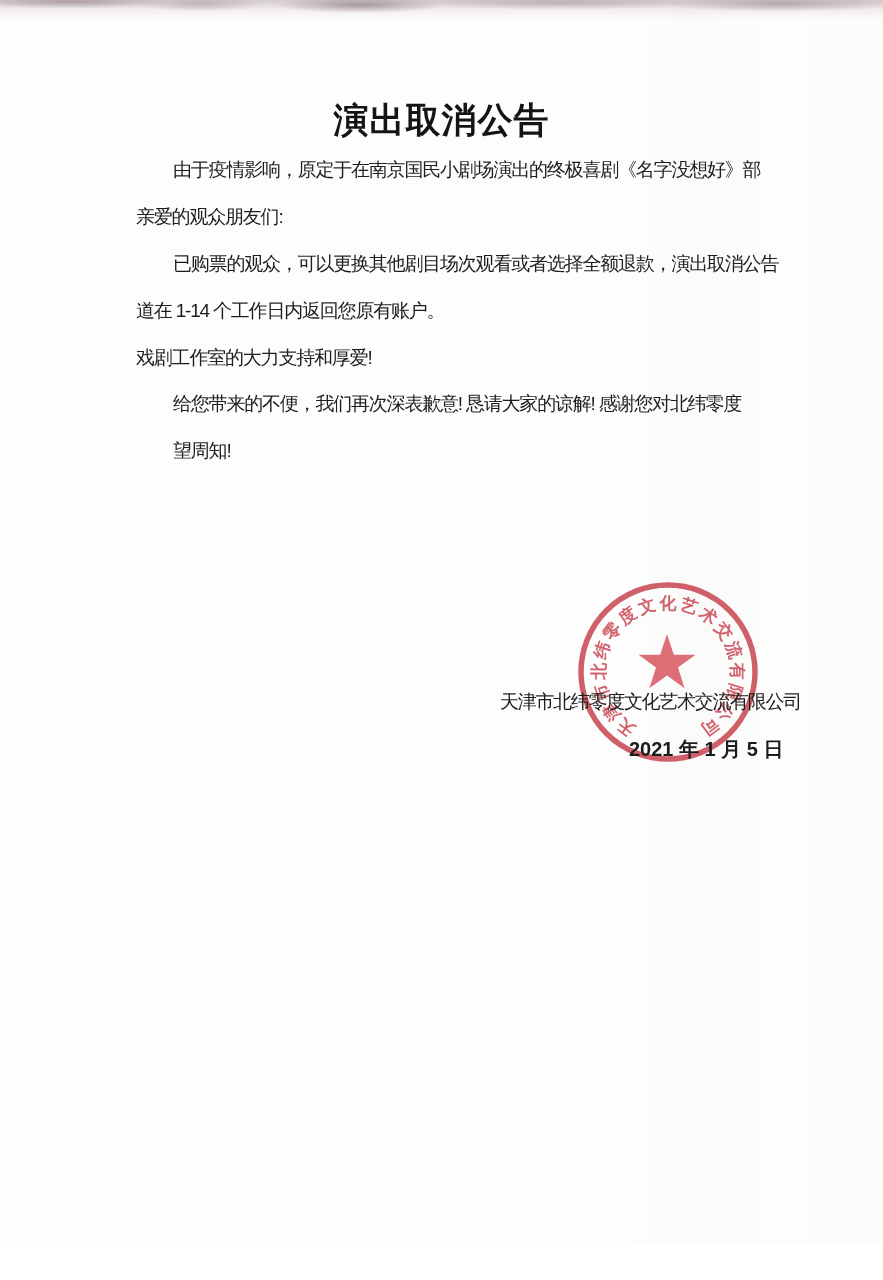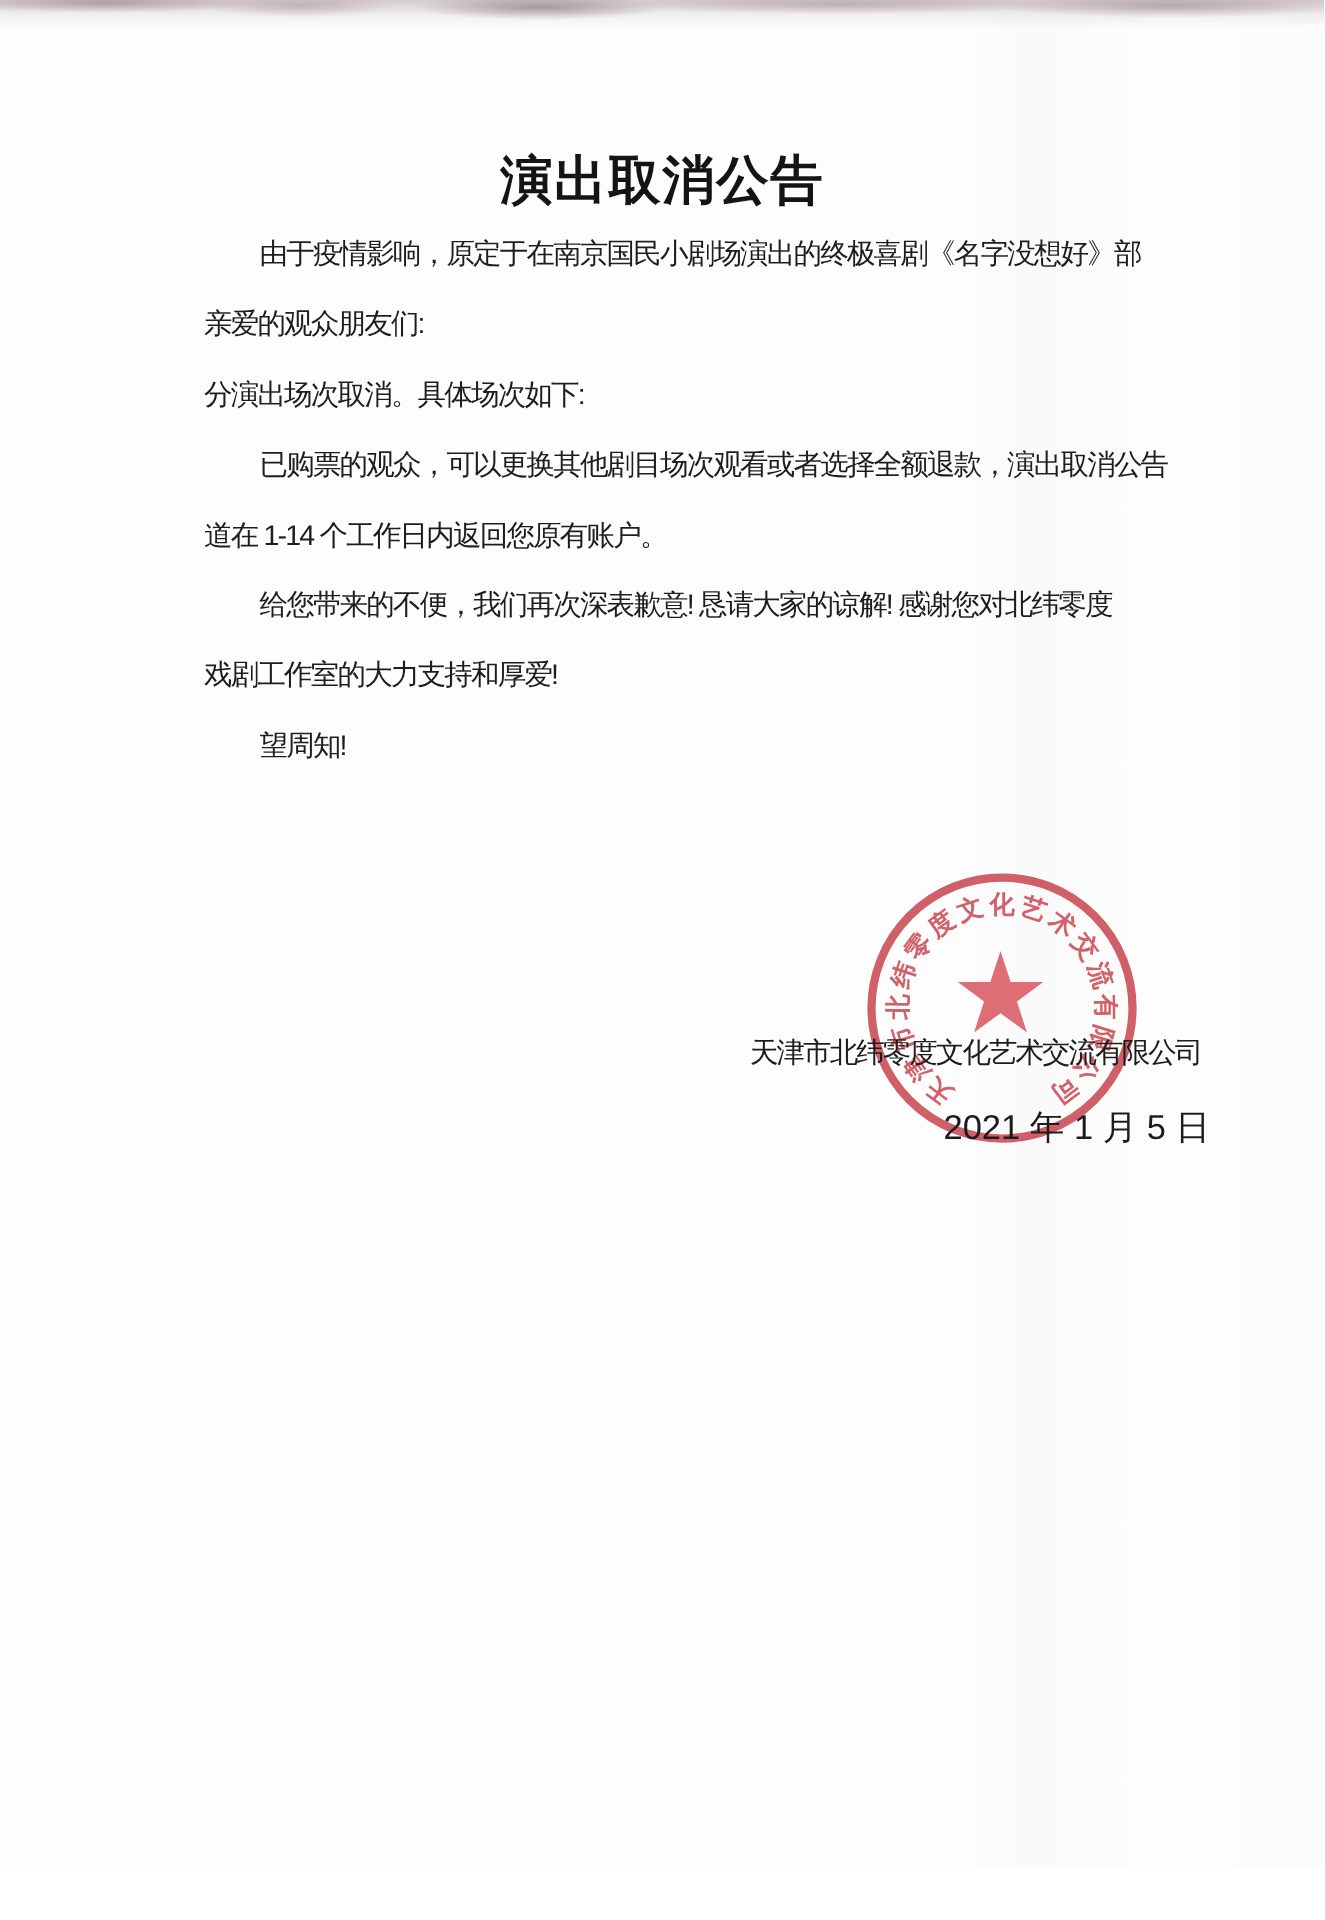--- a/index.html
+++ b/index.html
@@ -39,22 +39,22 @@
     height:46.9px;line-height:46.9px;white-space:pre;
   }
   .body-text .indent{padding-left:37px;}
   .company-line{
     position:absolute;left:456px;top:689px;
     font-size:19px;color:#1c1c1c;letter-spacing:-1.3px;
     white-space:pre;z-index:3;margin-left:44px;
   }
   .sig-date{
     position:absolute;left:629px;top:736px;
-    font-size:23px;color:#1c1c1c;letter-spacing:0;
-    white-space:pre;z-index:3;
+    font-size:20px;color:#1c1c1c;letter-spacing:0;
+    white-space:pre;z-index:3;font-weight:bold;
   }
   .stamp{
     position:absolute;left:573px;top:577px;width:190px;height:190px;
     z-index:2;filter:blur(.35px);opacity:.93;
   }
   .stamp text{
     font-family:"Liberation Sans", sans-serif;
     font-size:17px;font-weight:bold;
     text-anchor:middle;dominant-baseline:central;
   }
@@ -65,25 +65,24 @@
 <div class="page">
 
   <div class="scan-edge"></div>
 
   <div class="title">演出取消公告</div>
 
   <div class="body-text">
     <div class="line indent">由于疫情影响，原定于在南京国民小剧场演出的终极喜剧《名字没想好》部</div>
 
   <div class="line">亲爱的观众朋友们:</div>
-      <div class="line">分演出场次取消。具体场次如下:</div>
       <div class="line indent">已购票的观众，可以更换其他剧目场次观看或者选择全额退款，演出取消公告</div>
       <div class="line">道在 1-14 个工作日内返回您原有账户。</div>
+      <div class="line">戏剧工作室的大力支持和厚爱!</div>
       <div class="line indent">给您带来的不便，我们再次深表歉意! 恳请大家的谅解! 感谢您对北纬零度</div>
-      <div class="line">戏剧工作室的大力支持和厚爱!</div>
       <div class="line indent">望周知!</div>
     </div>
 
   <svg class="stamp" viewBox="0 0 190 190">
     <circle cx="95" cy="95" r="87" fill="none" stroke-width="5.5" stroke-opacity="0.9" stroke="#c7404b"></circle>
     <g transform="translate(94,87)">
       <polygon points="0,-30 6.8,-9.3 28.5,-9.3 11,3.6 17.6,24.3 0,11.5 -17.6,24.3 -11,3.6 -28.5,-9.3 -6.8,-9.3" fill-opacity="0.92" fill="#d8575f"></polygon>
     </g>
     <g id="stamp-arc">
         <text x="53.5" y="150.1" transform="rotate(-143.0 53.5 150.1)" fill="#c7404b" fill-opacity="0.88">天</text>

